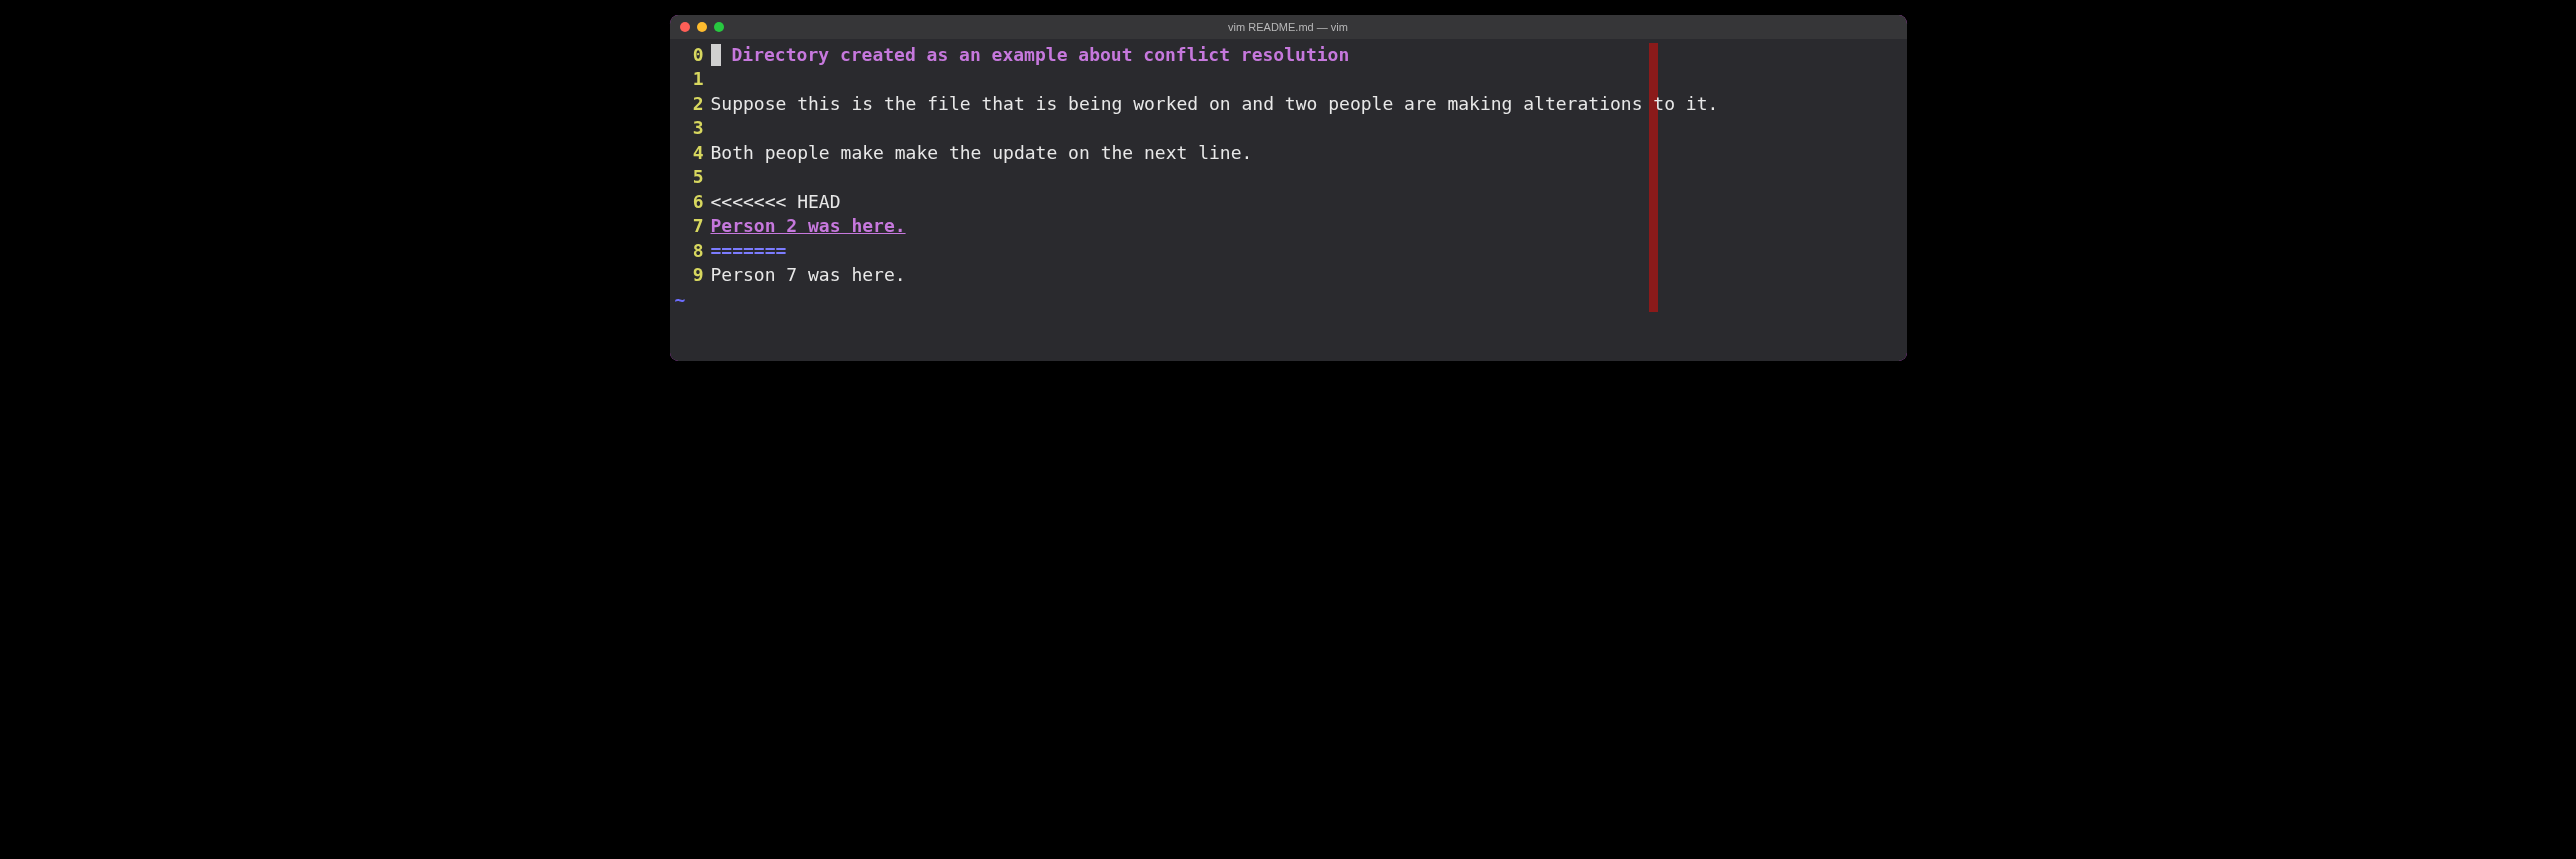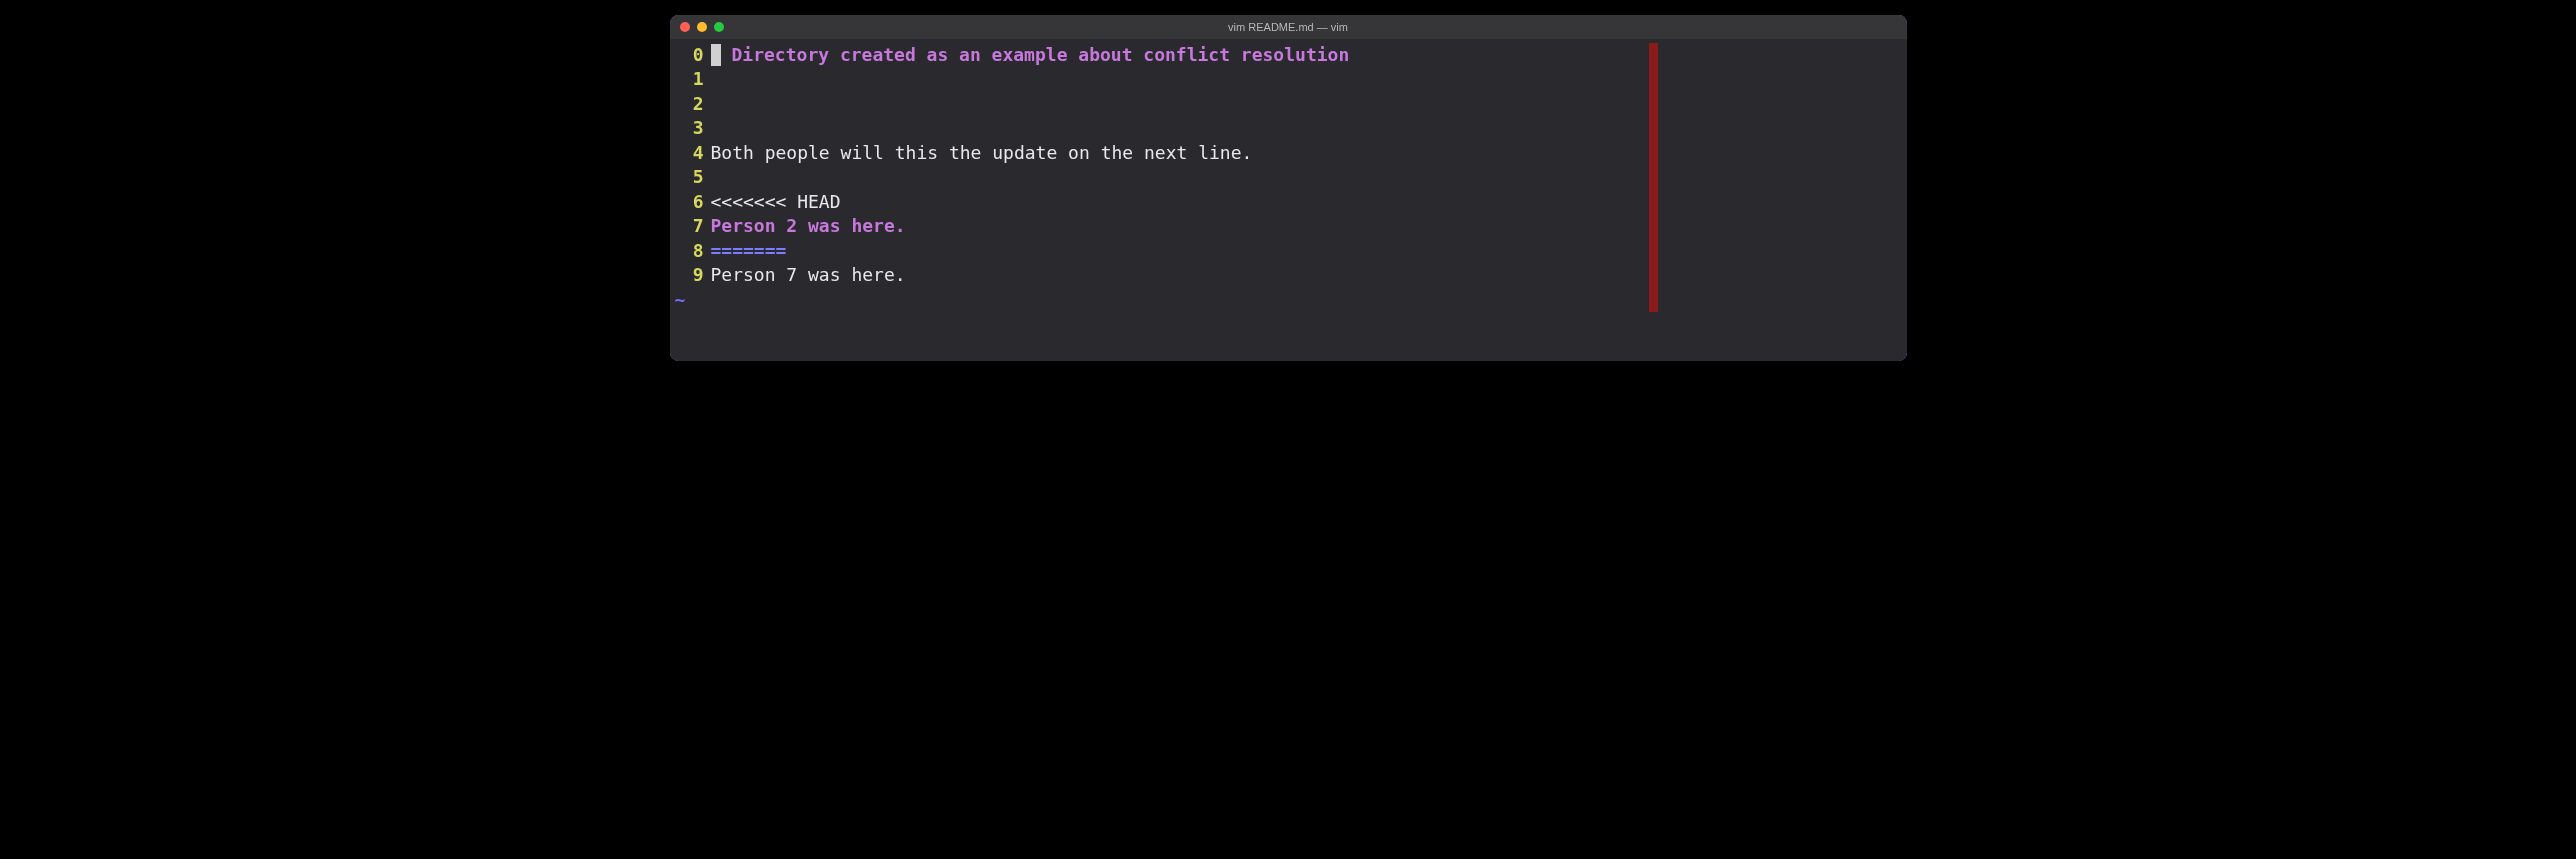--- a/index.html
+++ b/index.html
@@ -114,20 +114,21 @@
   }
   
   .md-heading {
     color: #c678dd;
     font-weight: bold;
   }
   
   .conflict-person2 {
     color: #c678dd;
     font-weight: bold;
+    text-decoration: underline;
   }
   
   .conflict-separator {
     color: #7c7cff;
     font-weight: bold;
   }
   
   .tilde-line {
     color: #6d6dff;
     padding-left: 5.1px;
@@ -157,30 +158,31 @@
       <span class="line-content"><span class="cursor-block"></span><span class="md-heading"> Directory created as an example about conflict resolution</span></span>
     </div>
 
     <div class="line">
       <span class="line-number">1</span>
       <span class="line-content"></span>
     </div>
 
     <div class="line">
       <span class="line-number">2</span>
+      <span class="line-content">Suppose this is the file that is being worked on and two people are making alterations to it.</span>
     </div>
 
     <div class="line">
       <span class="line-number">3</span>
       <span class="line-content"></span>
     </div>
 
     <div class="line">
       <span class="line-number">4</span>
-      <span class="line-content">Both people will this the update on the next line.</span>
+      <span class="line-content">Both people make make the update on the next line.</span>
     </div>
 
     <div class="line">
       <span class="line-number">5</span>
       <span class="line-content"></span>
     </div>
 
     <div class="line">
       <span class="line-number">6</span>
       <span class="line-content">&lt;&lt;&lt;&lt;&lt;&lt;&lt; HEAD</span>

